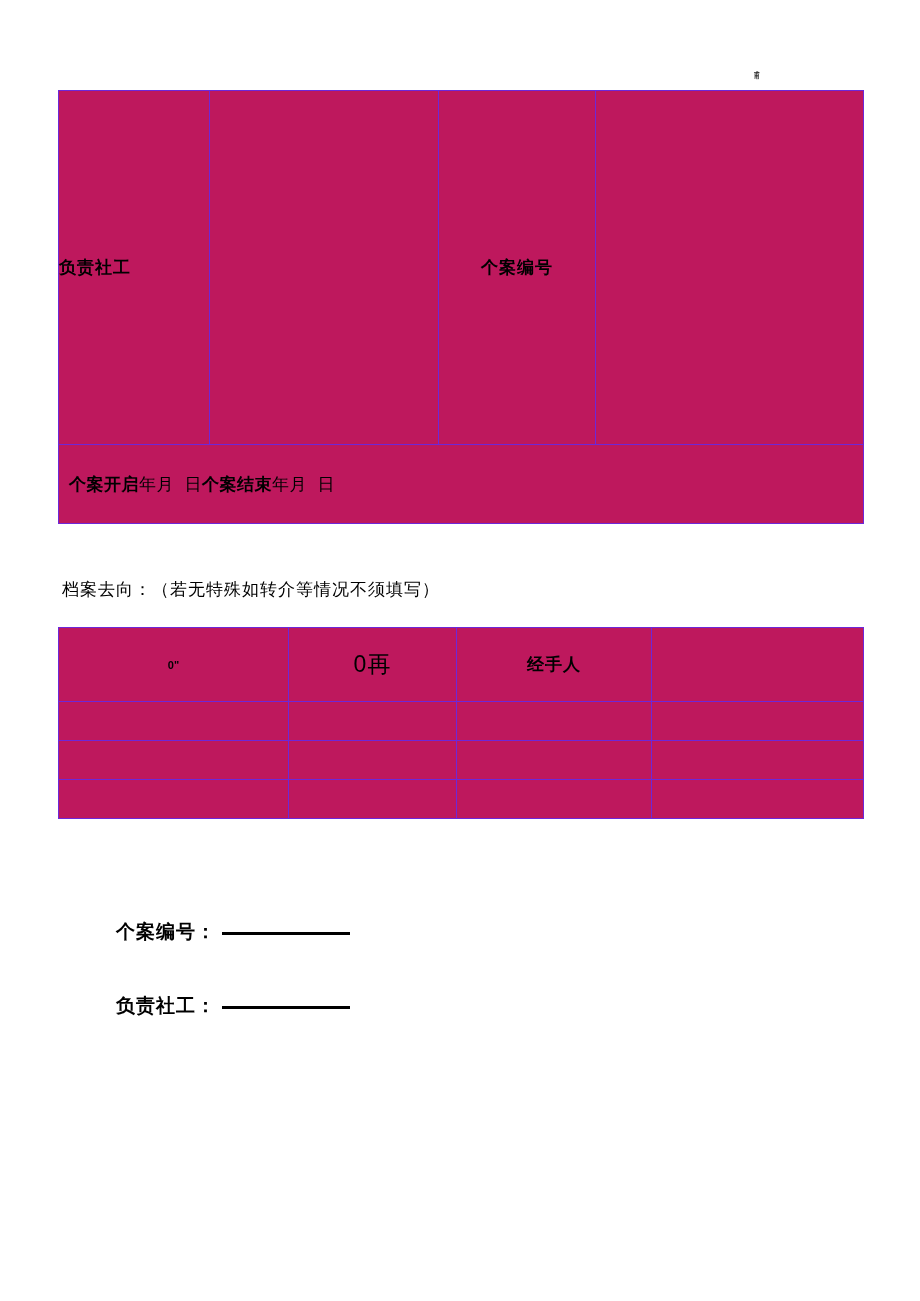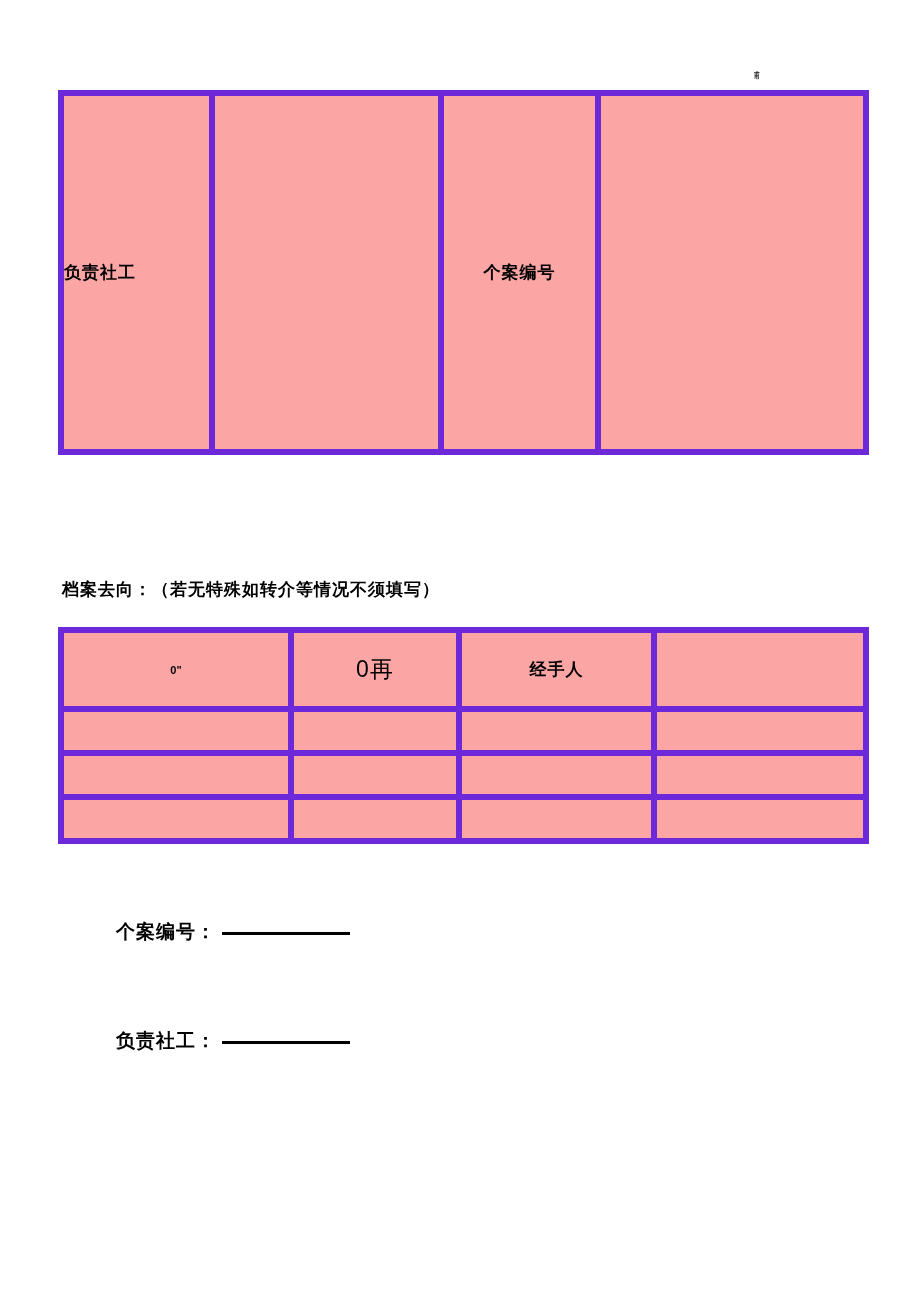--- a/index.html
+++ b/index.html
@@ -36,24 +36,24 @@
   }
 
   
   .doc-table {
     position: absolute;
     border-collapse: collapse;
     table-layout: fixed;
     background: #ffffff;
   }
   .doc-table td {
-    border: 6px solid #6d28d9;
+    border: 1px solid #6d28d9;
     padding: 0;
     vertical-align: middle;
-    background: #fca5a5;
+    background: #be185d;
   }
 
   
   #table-identity {
     left: 58px;
     top: 90px;
     width: 805px;
   }
   #table-identity .r-main td { height: 353px; }
   #table-identity .r-dates td { height: 78px; }
@@ -78,21 +78,21 @@
   }
   .dates-line b { font-weight: bold; }
   .dates-line span.thin { font-weight: normal; }
 
   
   .section-caption {
     position: absolute;
     left: 62px;
     top: 578px;
     font-size: 17px;
-    font-weight: bold;
+    font-weight: normal;
     letter-spacing: 1px;
     white-space: nowrap;
   }
 
   
   #table-archive {
     left: 58px;
     top: 627px;
     width: 805px;
   }
@@ -129,21 +129,21 @@
   
   .field-line {
     position: absolute;
     left: 116px;
     font-size: 19px;
     font-weight: bold;
     letter-spacing: 1px;
     white-space: nowrap;
   }
   #field-case-no { top: 919px; }
-  #field-worker  { top: 1028px; }
+  #field-worker  { top: 993px; }
   .field-blank {
     display: inline-block;
     width: 128px;
     border-bottom: 3px solid #000000;
     margin-left: 6px;
     vertical-align: 3px;
     height: 0;
   }
 
   
@@ -167,20 +167,25 @@
       <col style="width:229px">
       <col style="width:157px">
       <col style="width:268px">
     </colgroup>
     <tbody>
       <tr class="r-main">
         <td class="cell-label">负责社工</td>
         <td></td>
         <td class="cell-label-mid">个案编号</td>
         <td></td>
+      </tr>
+      <tr class="r-dates">
+        <td colspan="4">
+          <div class="dates-line"><b>个案开启</b><span class="thin">年月  日</span><b>个案结束</b><span class="thin">年月  日</span></div>
+        </td>
       </tr>
     </tbody>
   </table>
 
   <div class="section-caption">档案去向：（若无特殊如转介等情况不须填写）</div>
 
   <table class="doc-table" id="table-archive">
     <colgroup>
       <col style="width:230px">
       <col style="width:168px">

